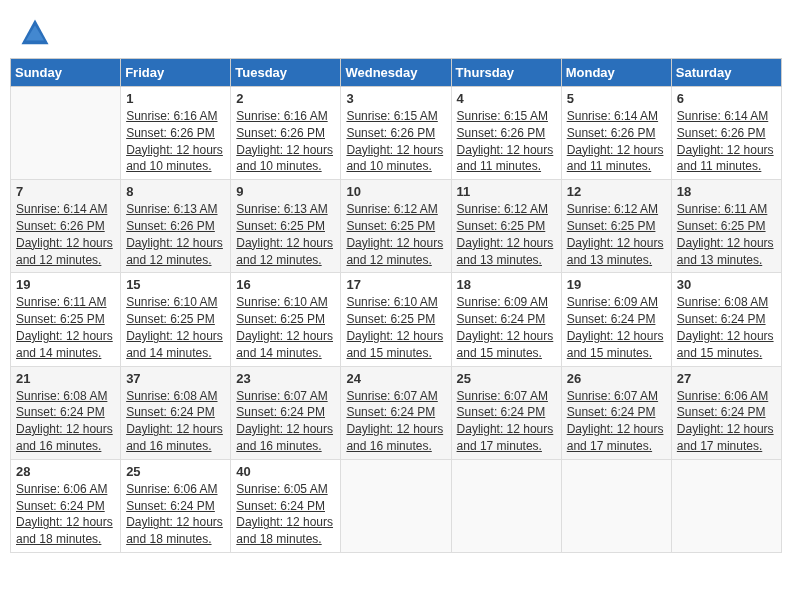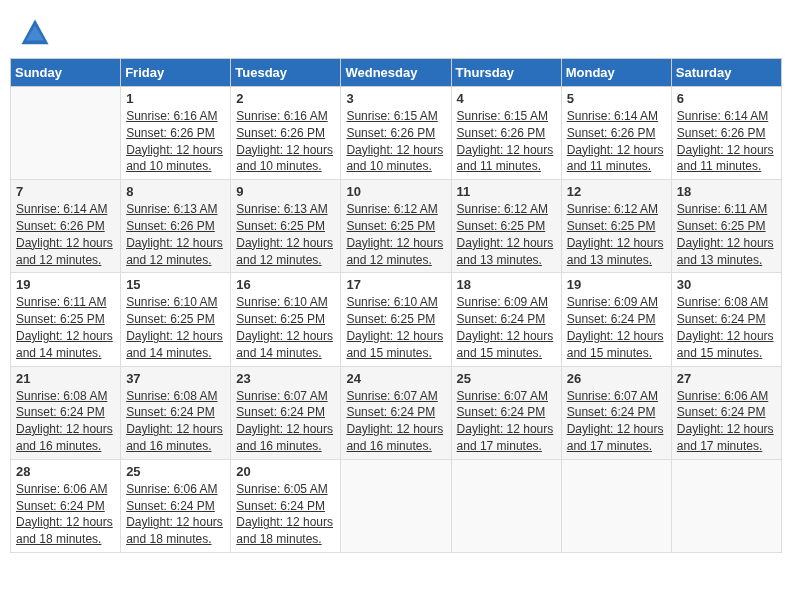--- a/index.html
+++ b/index.html
@@ -336,21 +336,21 @@
 and 18 minutes.</div>
         </td>
         <td>
           <span class="day-number">25</span>
           <div class="day-info" style="white-space: pre-line;">Sunrise: 6:06 AM
 Sunset: 6:24 PM
 Daylight: 12 hours
 and 18 minutes.</div>
         </td>
         <td>
-          <span class="day-number">20</span>
+          <span class="day-number">40</span>
           <div class="day-info" style="white-space: pre-line;">Sunrise: 6:05 AM
 Sunset: 6:24 PM
 Daylight: 12 hours
 and 18 minutes.</div>
         </td>
         <td class="empty"></td>
         <td class="empty"></td>
         <td class="empty"></td>
         <td class="empty"></td>
       </tr>

